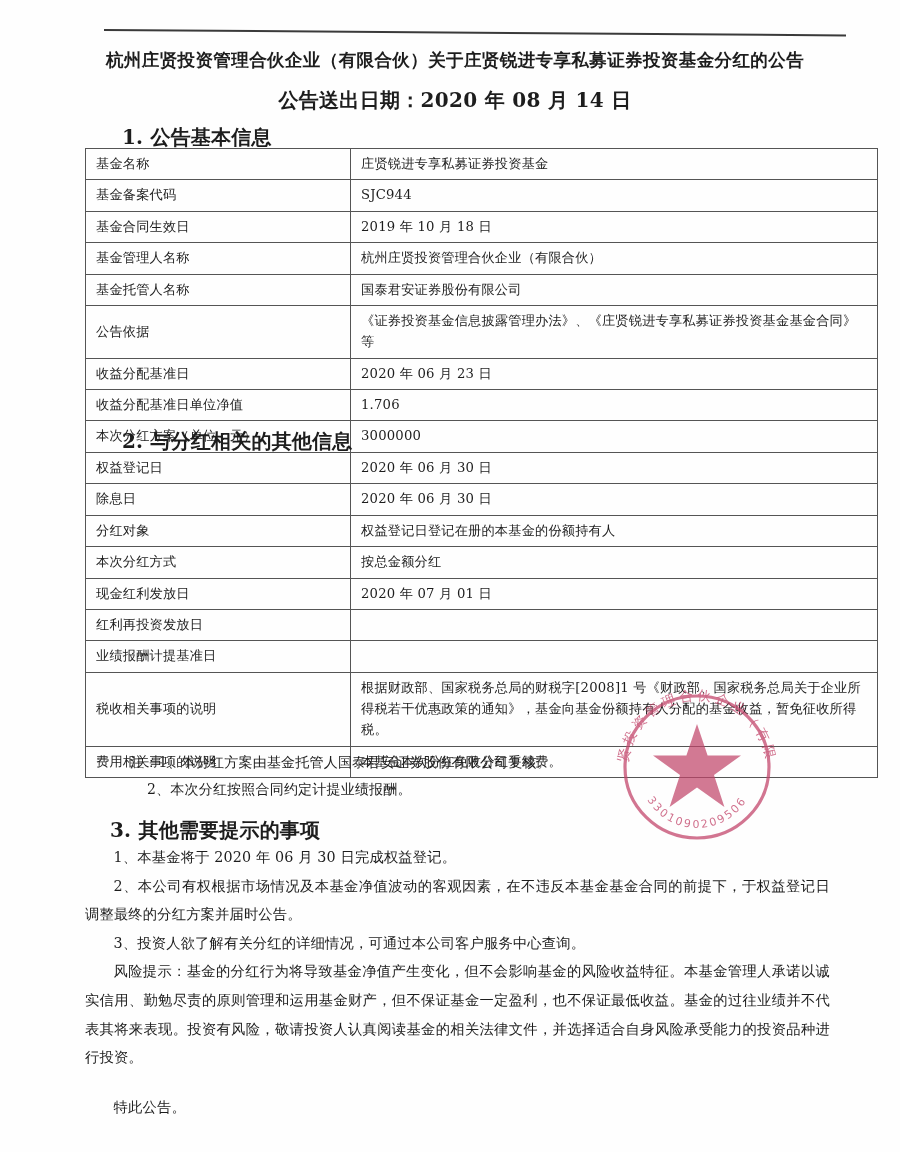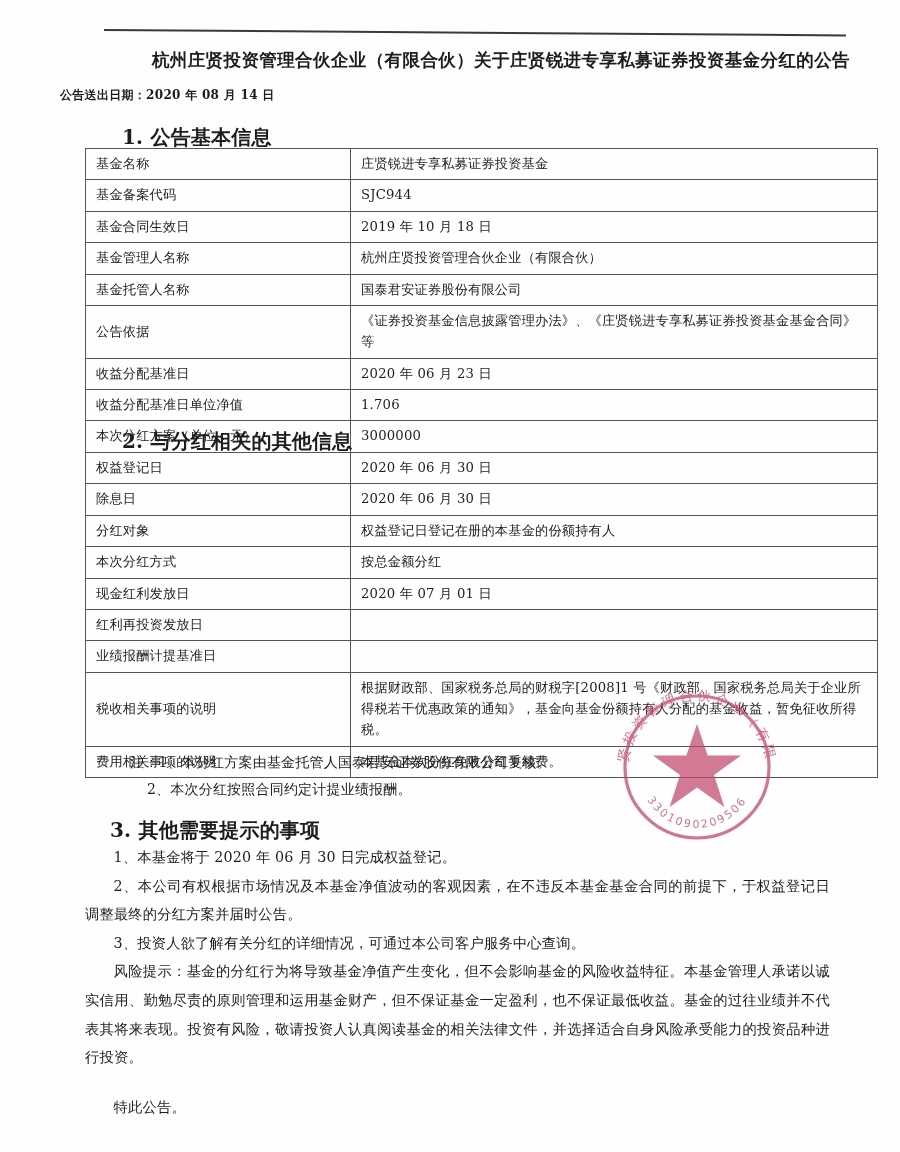--- a/index.html
+++ b/index.html
@@ -28,33 +28,33 @@
     transform: rotate(0.42deg);
     transform-origin: left center;
   }
 
   
   .doc-title {
     position: absolute;
     left: 60px;
     top: 48px;
     width: 790px;
-    text-align: right;
+    text-align: center;
     font-size: 17.5px;
     font-weight: bold;
     letter-spacing: 0.4px;
     line-height: 1.4;
   }
   .doc-subtitle {
     position: absolute;
     left: 60px;
     top: 87px;
     width: 790px;
-    text-align: left;
-    font-size: 12px;
+    text-align: center;
+    font-size: 20px;
     font-weight: bold;
     letter-spacing: 0.3px;
   }
 
   .section-heading {
     position: absolute;
     font-size: 20px;
     font-weight: bold;
     letter-spacing: 0.2px;
   }

